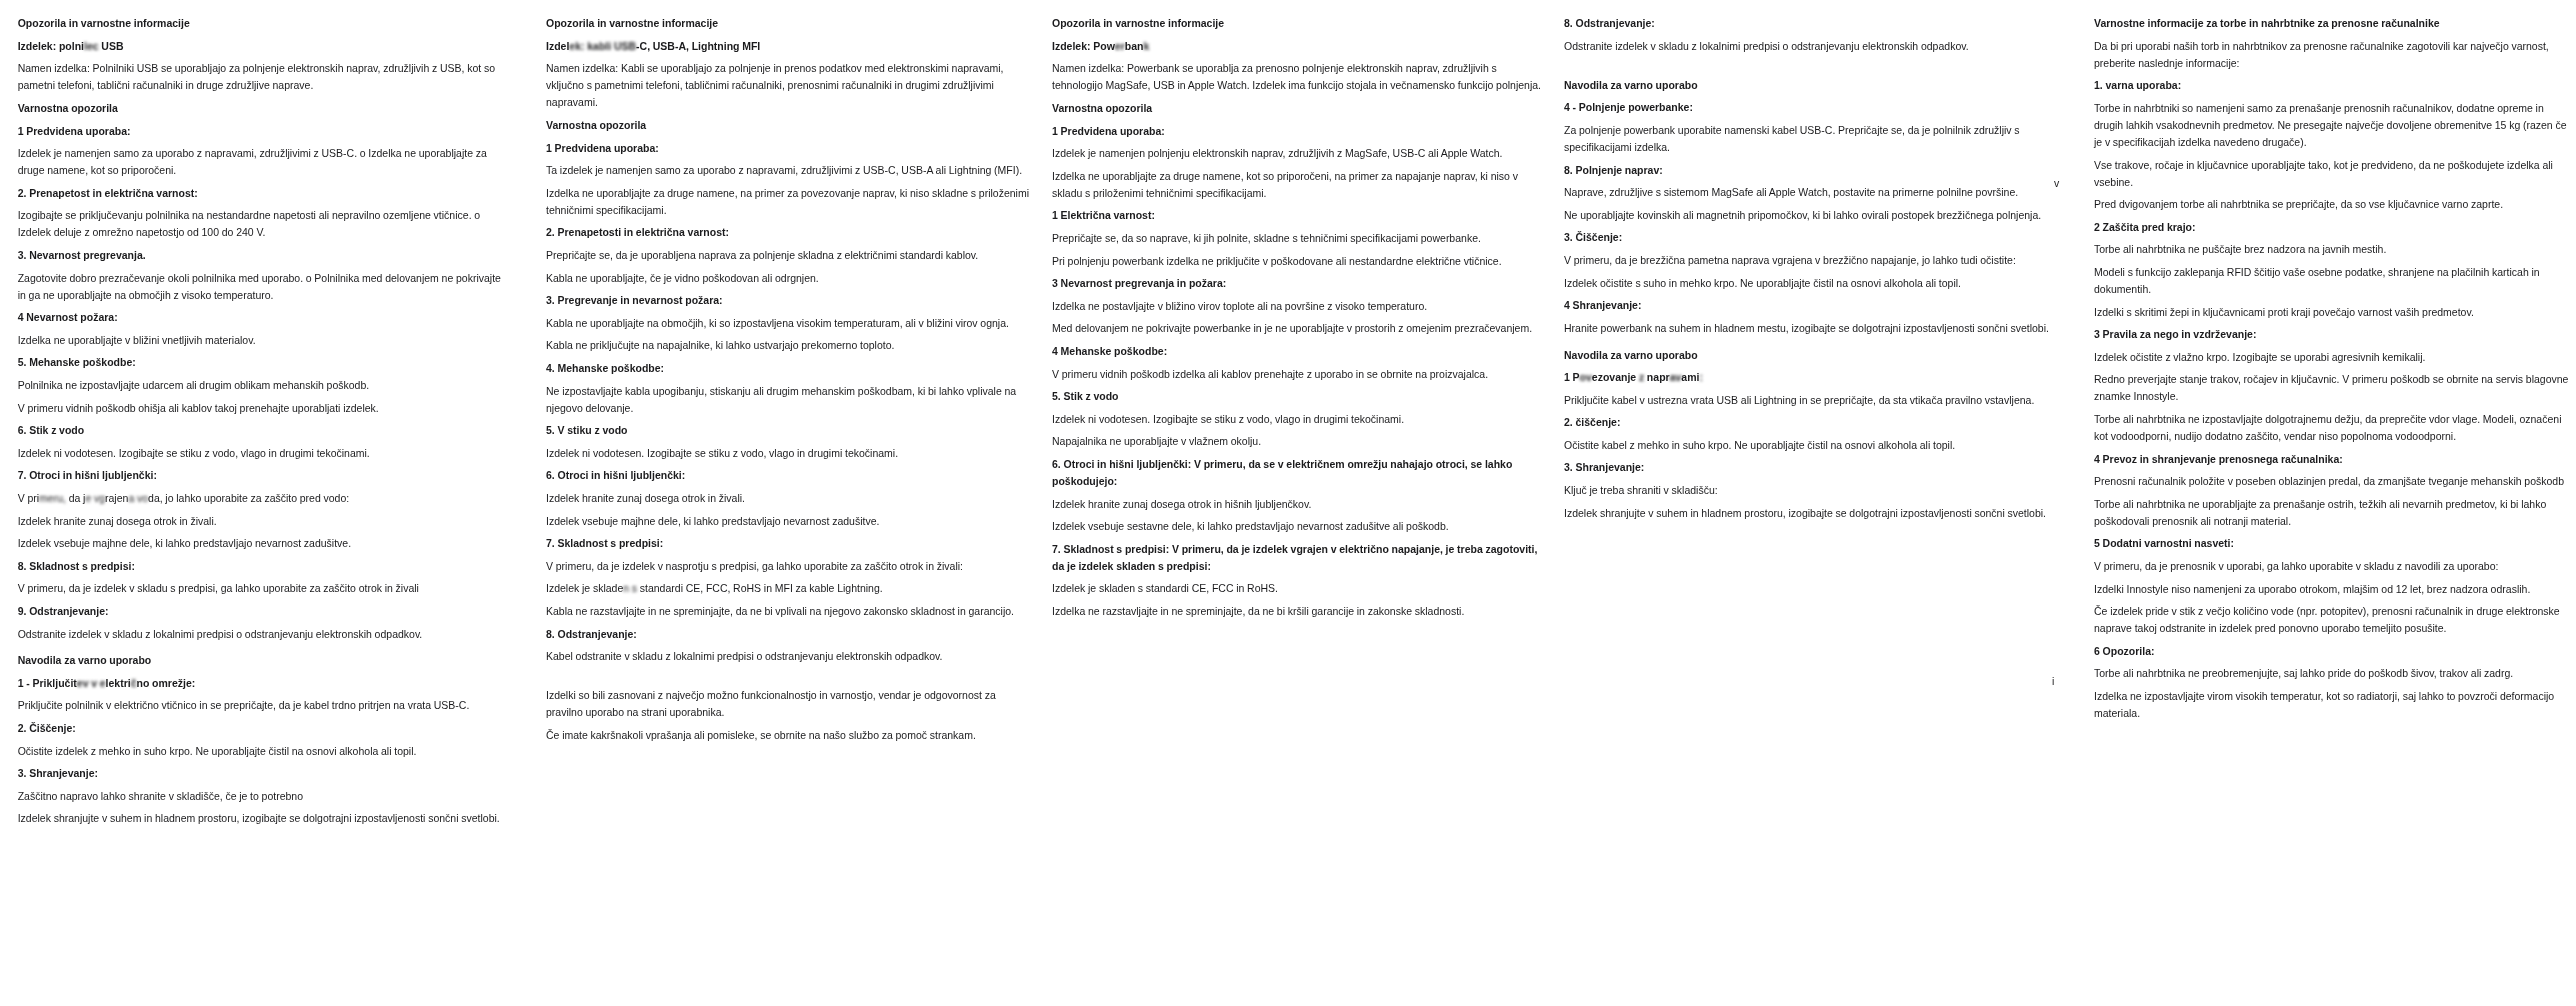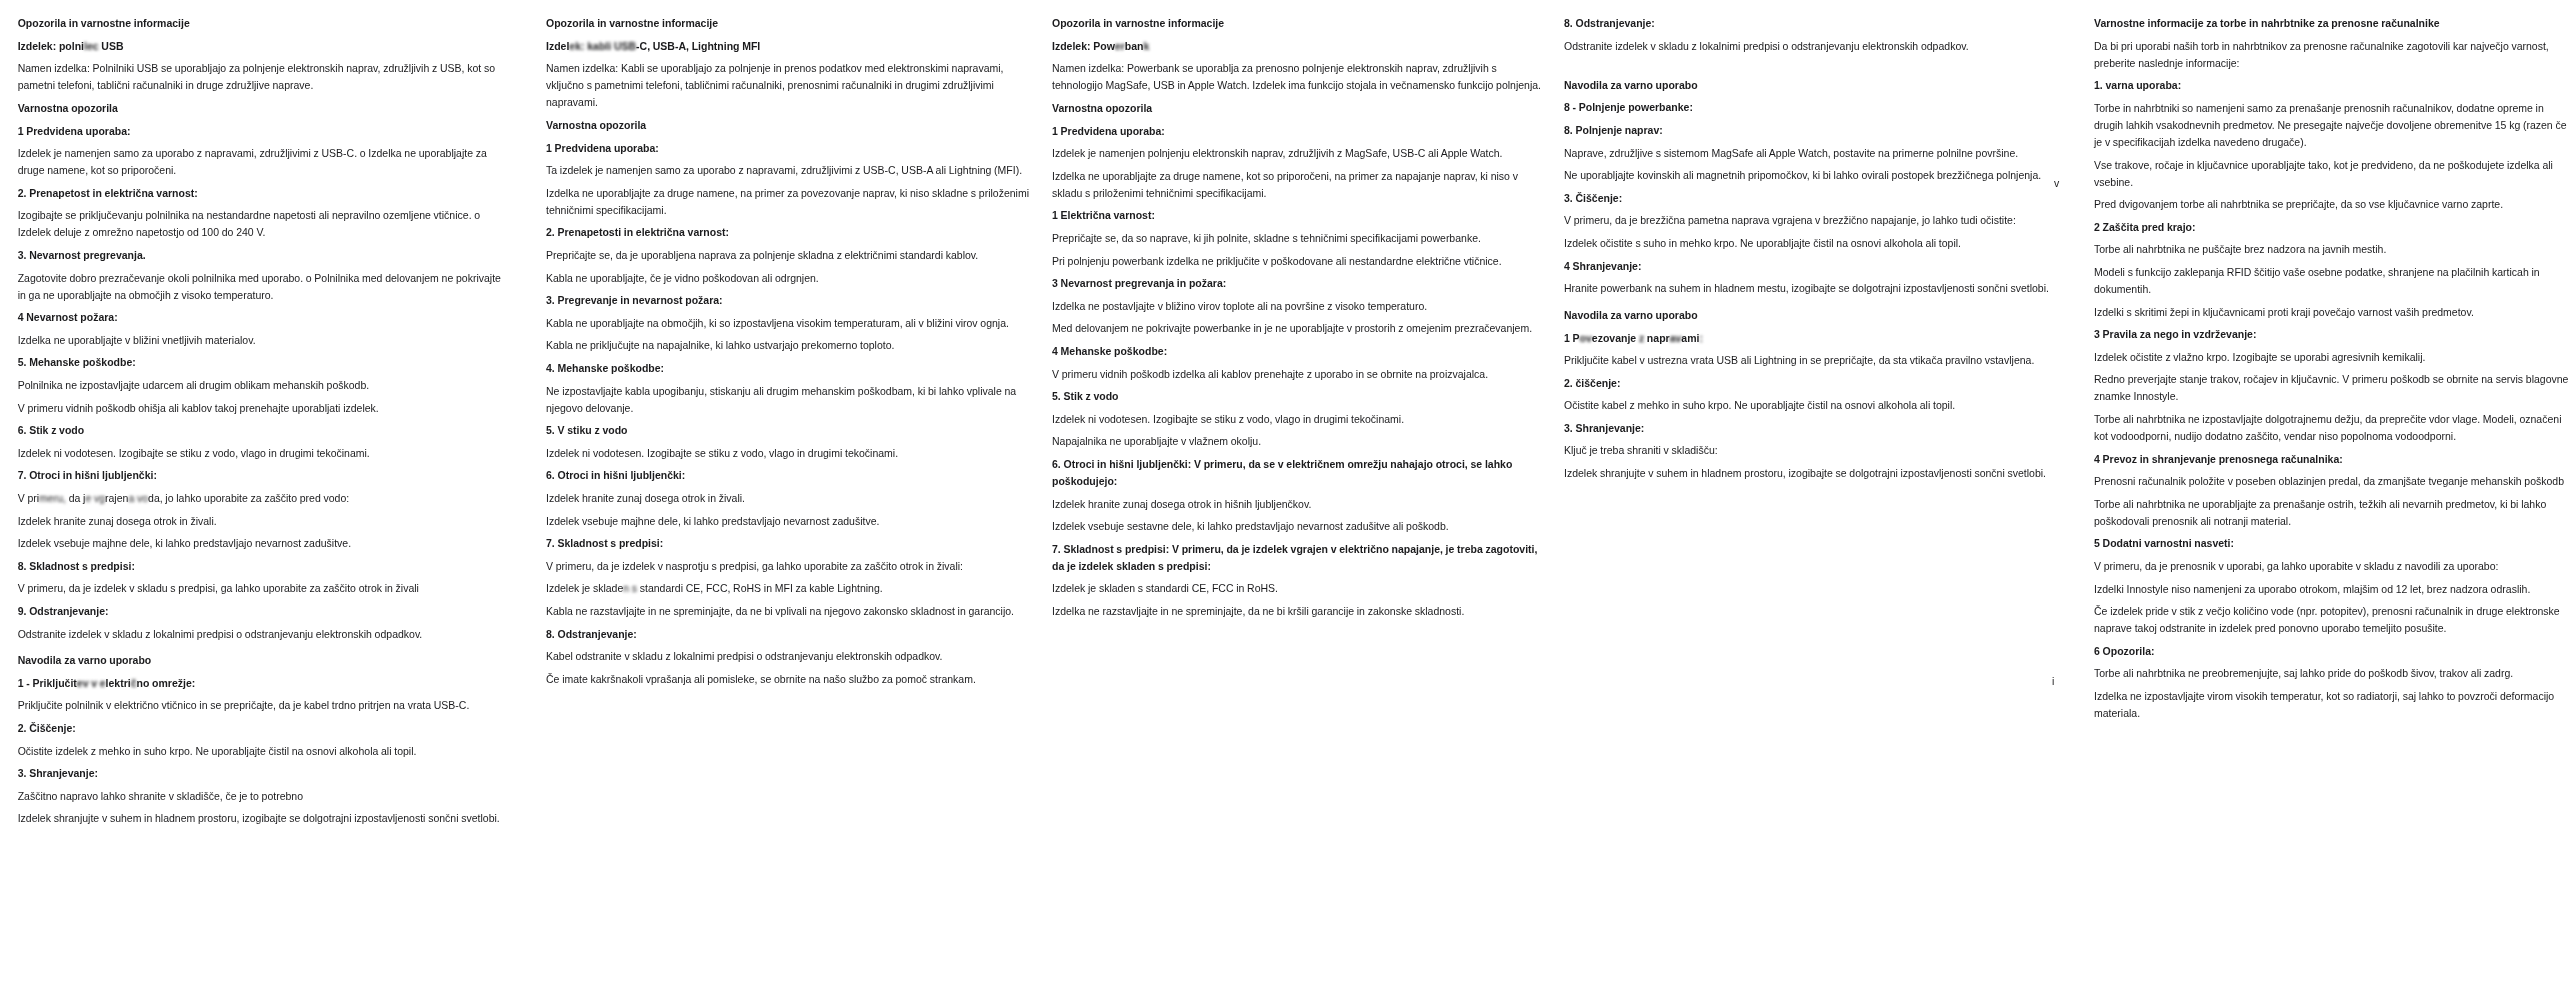--- a/index.html
+++ b/index.html
@@ -84,20 +84,21 @@
         <div class="blk p"><span>Izdelek ni vodotesen. Izogibajte se stiku z vodo, vlago in drugimi tekočinami.</span></div>
         <div class="blk h"><span>6. Otroci in hišni ljubljenčki:</span></div>
         <div class="blk p"><span>Izdelek hranite zunaj dosega otrok in živali.</span></div>
         <div class="blk p"><span>Izdelek vsebuje majhne dele, ki lahko predstavljajo nevarnost zadušitve.</span></div>
         <div class="blk h"><span>7. Skladnost s predpisi:</span></div>
         <div class="blk p"><span>V primeru, da je izdelek v nasprotju s predpisi, ga lahko uporabite za zaščito otrok in živali:</span></div>
         <div class="blk p"><span>Izdelek je sklade</span><span class="blur">n s</span><span> standardi CE, FCC, RoHS in MFI za kable Lightning.</span></div>
         <div class="blk p"><span>Kabla ne razstavljajte in ne spreminjajte, da ne bi vplivali na njegovo zakonsko skladnost in garancijo.</span></div>
         <div class="blk h"><span>8. Odstranjevanje:</span></div>
         <div class="blk p"><span>Kabel odstranite v skladu z lokalnimi predpisi o odstranjevanju elektronskih odpadkov.</span></div>
+        <div class="blk p gap-md"><span>Izdelki so bili zasnovani z največjo možno funkcionalnostjo in varnostjo, vendar je odgovornost za pravilno uporabo na strani uporabnika.</span></div>
         <div class="blk p"><span>Če imate kakršnakoli vprašanja ali pomisleke, se obrnite na našo službo za pomoč strankam.</span></div>
       </div>
       <div class="col" style="left: 1052px; width: 491px;">
         <div class="blk h"><span>Opozorila in varnostne informacije</span></div>
         <div class="blk h"><span>Izdelek: Pow</span><span class="blur">er</span><span>ban</span><span class="blur">k</span></div>
         <div class="blk p"><span>Namen izdelka: Powerbank se uporablja za prenosno polnjenje elektronskih naprav, združljivih s tehnologijo MagSafe, USB in Apple Watch. Izdelek ima funkcijo stojala in večnamensko funkcijo polnjenja.</span></div>
         <div class="blk h"><span>Varnostna opozorila</span></div>
         <div class="blk h"><span>1 Predvidena uporaba:</span></div>
         <div class="blk p"><span>Izdelek je namenjen polnjenju elektronskih naprav, združljivih z MagSafe, USB-C ali Apple Watch.</span></div>
         <div class="blk p"><span>Izdelka ne uporabljajte za druge namene, kot so priporočeni, na primer za napajanje naprav, ki niso v skladu s priloženimi tehničnimi specifikacijami.</span></div>
@@ -116,21 +117,22 @@
         <div class="blk p"><span>Izdelek hranite zunaj dosega otrok in hišnih ljubljenčkov.</span></div>
         <div class="blk p"><span>Izdelek vsebuje sestavne dele, ki lahko predstavljajo nevarnost zadušitve ali poškodb.</span></div>
         <div class="blk h"><span>7. Skladnost s predpisi: V primeru, da je izdelek vgrajen v električno napajanje, je treba zagotoviti, da je izdelek skladen s predpisi:</span></div>
         <div class="blk p"><span>Izdelek je skladen s standardi CE, FCC in RoHS.</span></div>
         <div class="blk p"><span>Izdelka ne razstavljajte in ne spreminjajte, da ne bi kršili garancije in zakonske skladnosti.</span></div>
       </div>
       <div class="col" style="left: 1564px; width: 491px;">
         <div class="blk h"><span>8. Odstranjevanje:</span></div>
         <div class="blk p"><span>Odstranite izdelek v skladu z lokalnimi predpisi o odstranjevanju elektronskih odpadkov.</span></div>
         <div class="blk h gap-md"><span>Navodila za varno uporabo</span></div>
-        <div class="blk h"><span>8 - Polnjenje powerbanke:</span></div>
+        <div class="blk h"><span>4 - Polnjenje powerbanke:</span></div>
+        <div class="blk p"><span>Za polnjenje powerbank uporabite namenski kabel USB-C. Prepričajte se, da je polnilnik združljiv s specifikacijami izdelka.</span></div>
         <div class="blk h"><span>8. Polnjenje naprav:</span></div>
         <div class="blk p"><span>Naprave, združljive s sistemom MagSafe ali Apple Watch, postavite na primerne polnilne površine.</span></div>
         <div class="blk p"><span>Ne uporabljajte kovinskih ali magnetnih pripomočkov, ki bi lahko ovirali postopek brezžičnega polnjenja.</span></div>
         <div class="blk h"><span>3. Čiščenje:</span></div>
         <div class="blk p"><span>V primeru, da je brezžična pametna naprava vgrajena v brezžično napajanje, jo lahko tudi očistite:</span></div>
         <div class="blk p"><span>Izdelek očistite s suho in mehko krpo. Ne uporabljajte čistil na osnovi alkohola ali topil.</span></div>
         <div class="blk h"><span>4 Shranjevanje:</span></div>
         <div class="blk p"><span>Hranite powerbank na suhem in hladnem mestu, izogibajte se dolgotrajni izpostavljenosti sončni svetlobi.</span></div>
         <div class="blk h gap-sm"><span>Navodila za varno uporabo</span></div>
         <div class="blk h"><span>1 P</span><span class="blur">ov</span><span>ezovanje </span><span class="blur">z</span><span> napr</span><span class="blur">av</span><span>ami</span><span class="blur">:</span></div>

